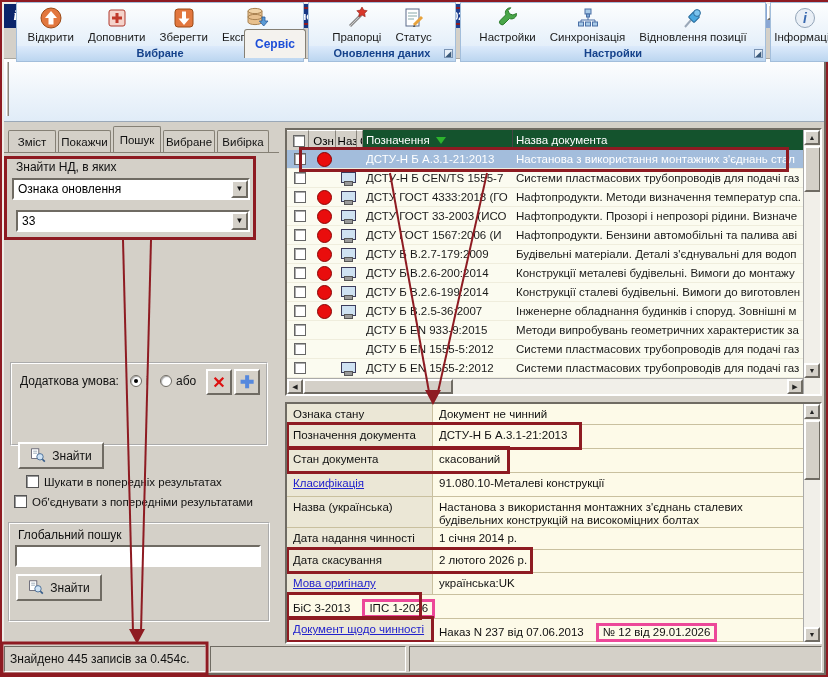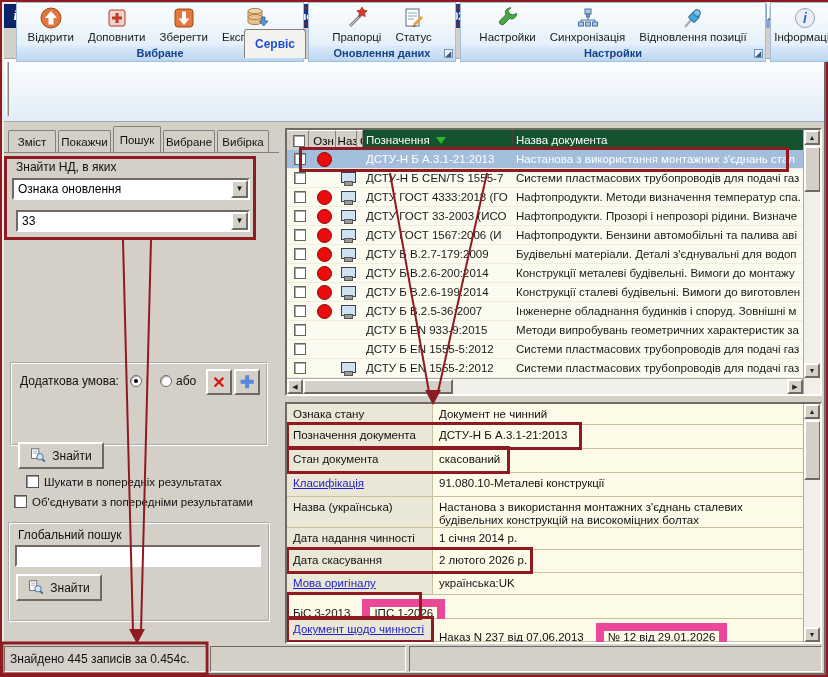--- a/index.html
+++ b/index.html
@@ -93,21 +93,21 @@
   #splitter{left:285px;top:396px;width:537px;height:6px;background:#d4d0c8;}
 
   
   #detailswrap{left:285px;top:402px;width:537px;height:242px;background:#fdfae8;border:2px solid;border-color:#6f6b63 #fff #fff #6f6b63;overflow:hidden;}
   #drows{position:absolute;left:0;top:0;right:17px;bottom:0;}
   .drow{position:relative;display:flex;border-bottom:1px solid #c9c09f;}
   .dlab{width:146px;flex:0 0 auto;background:#ebe7d6;border-right:1px solid #c9c09f;font-size:11.5px;color:#111;padding:4px 0 0 6px;white-space:nowrap;overflow:hidden;}
   .dlab.dlink{color:#2222cc;text-decoration:underline;cursor:pointer;}
   .dval{flex:1;background:#fdfae8;font-size:11.5px;color:#111;padding:4px 4px 0 6px;line-height:13px;}
   .dval2{margin-left:14px;}
-  .annv2 .dval2{border:8px solid #ec4899;padding:0 4px;margin-left:12px;display:inline-block;}
+  .annv2 .dval2{border:3px solid #ec4899;padding:0 4px;margin-left:12px;display:inline-block;}
   .rowann{position:absolute;left:-1px;top:-3px;bottom:-2px;border:3px solid #8e1b22;z-index:20;pointer-events:none;}
 
   
   #row1box{left:299px;top:147px;width:490px;height:25px;border:3px solid #8e1b22;z-index:30;pointer-events:none;}
   #annsvg{left:0;top:0;width:828px;height:677px;z-index:40;pointer-events:none;}
 
   
   #bstat2{left:210px;top:646px;width:196px;}
   #bstat3{left:409px;top:646px;width:413px;}
 </style>

